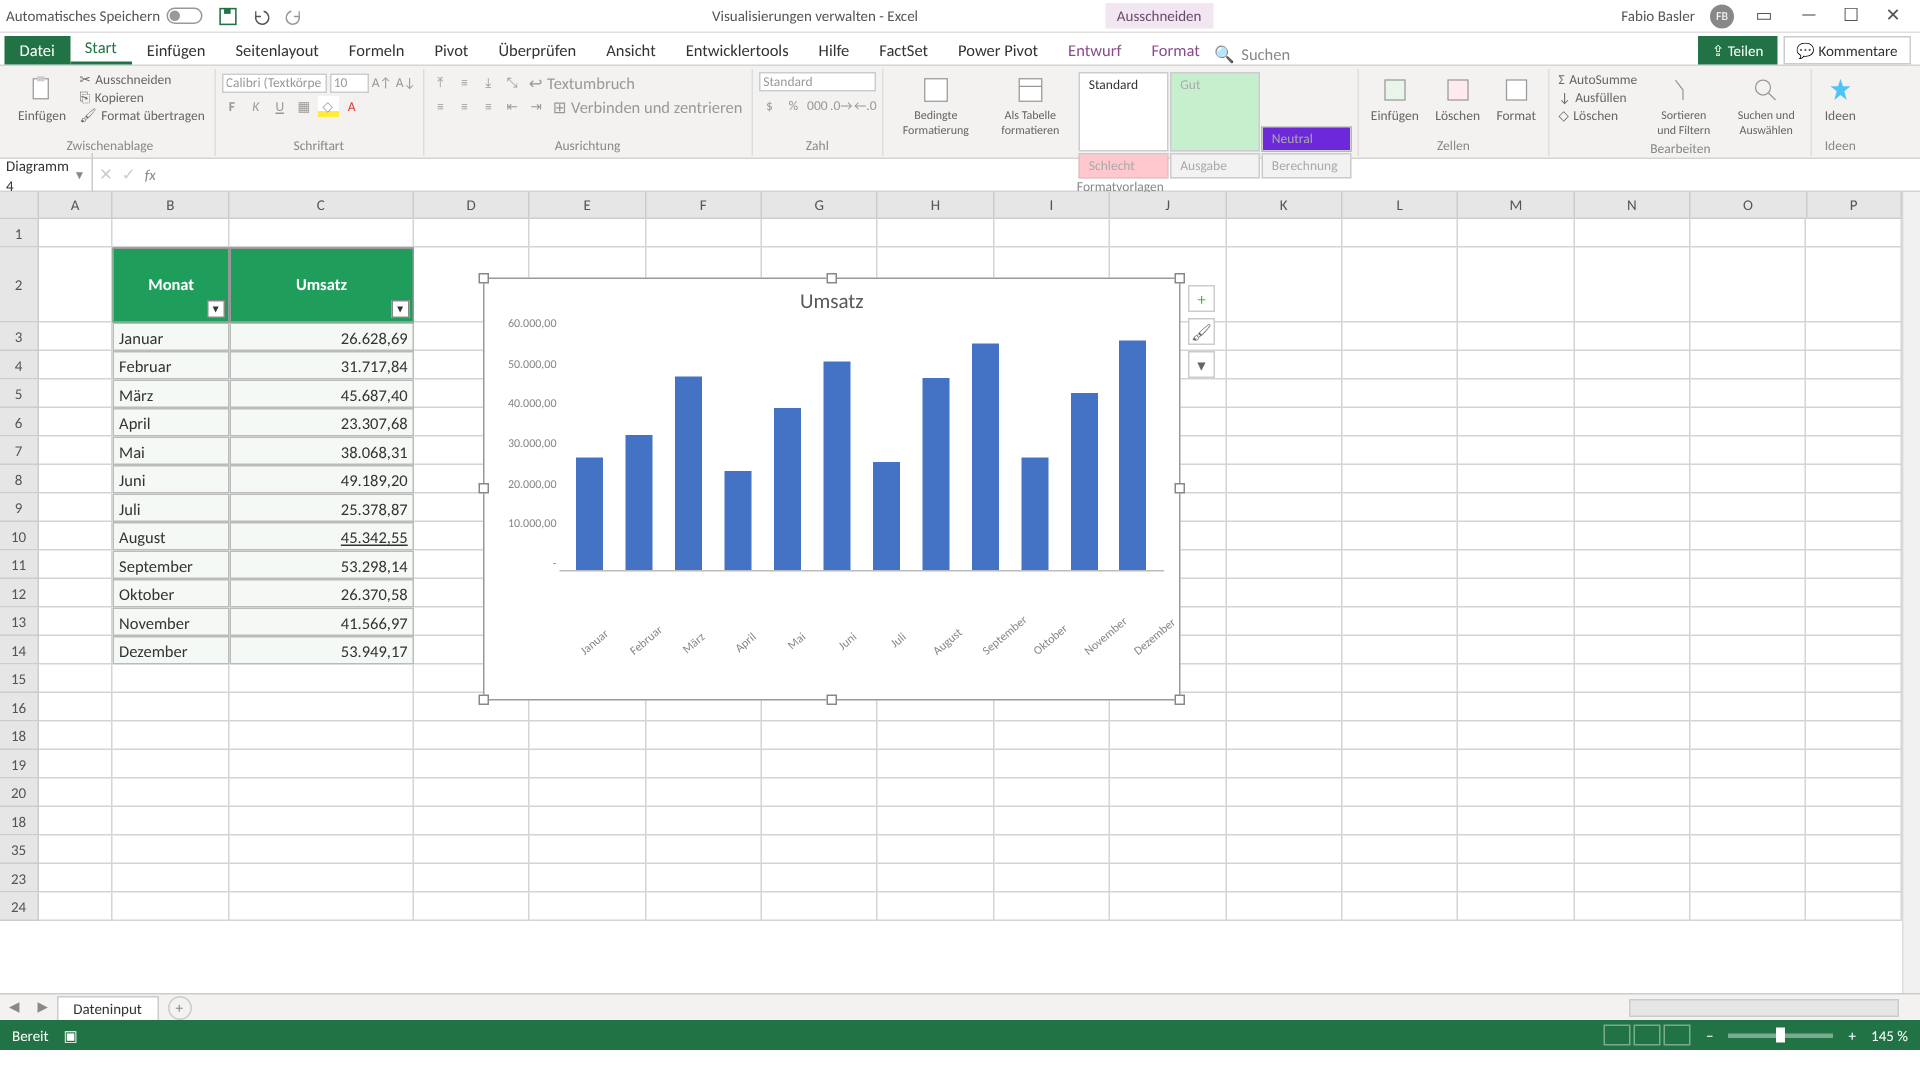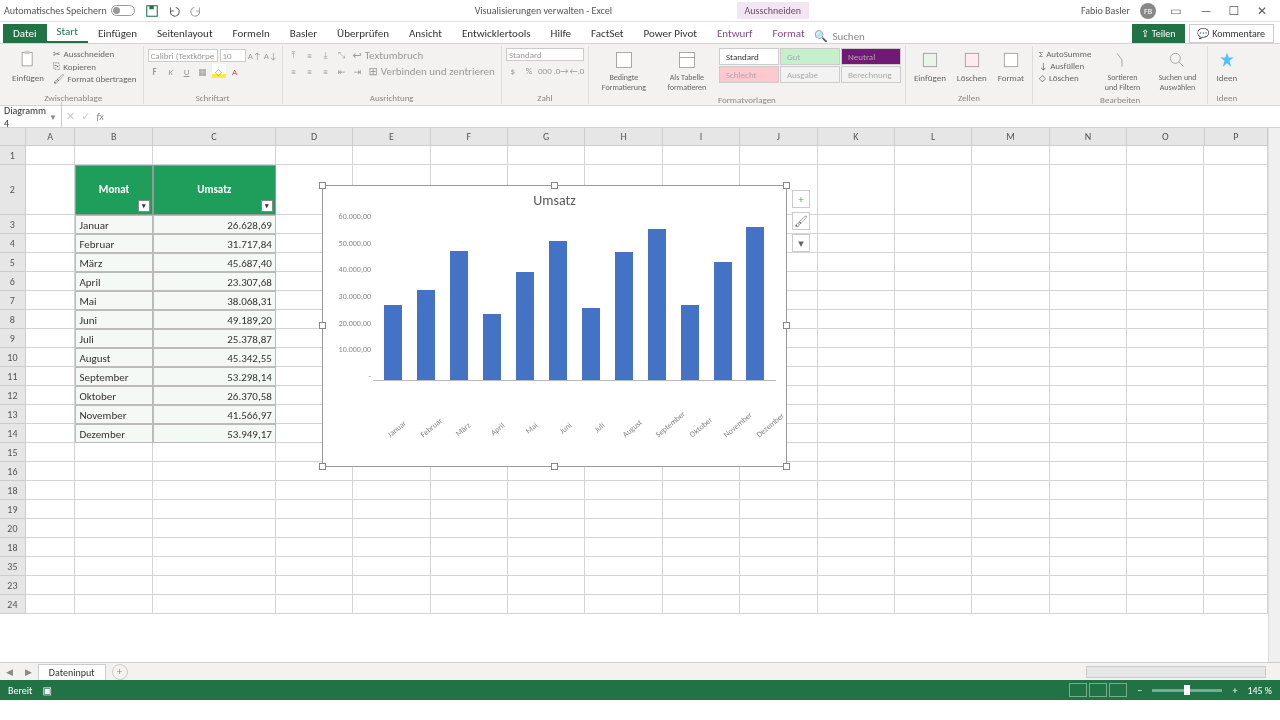--- a/index.html
+++ b/index.html
@@ -41,21 +41,21 @@
 .small-btns { display: flex; flex-direction: column; gap: 1px; font-size: 9px; color: #666; }
 .small-btn { display: flex; align-items: center; gap: 3px; padding: 0 2px; }
 .font-row { display: flex; gap: 2px; align-items: center; }
 .font-select { border: 1px solid #ccc; background: #fff; font-size: 9px; padding: 0 2px; width: 70px; color: #999; }
 .size-select { border: 1px solid #ccc; background: #fff; font-size: 9px; padding: 0 2px; width: 26px; color: #999; }
 .fmt-btn { width: 14px; height: 14px; font-size: 9px; display: flex; align-items: center; justify-content: center; color: #999; }
 .style-cell { border: 1px solid #ccc; padding: 2px 6px; font-size: 9px; width: 60px; text-align: left; }
 .style-cell.normal { background: #fff; }
 .style-cell.gut { background: #c6efce; color: #aaa; }
 .style-cell.schlecht { background: #ffc7ce; color: #aaa; }
-.style-cell.neutral { background: #701a75; color: #aaa; }
+.style-cell.neutral { background: #6d28d9; color: #aaa; margin-top: 36px; }
 .style-cell.ausgabe { background: #f2f2f2; color: #aaa; }
 .style-cell.berech { background: #f2f2f2; color: #aaa; }
 
 
 .formula-bar { height: 22px; display: flex; align-items: center; border-bottom: 1px solid #d4d4d4; background: #fff; }
 .name-box { width: 62px; border-right: 1px solid #ccc; padding: 2px 4px; font-size: 10px; display: flex; align-items: center; justify-content: space-between; }
 .fx-area { display: flex; align-items: center; gap: 6px; padding: 0 4px; flex: 1; }
 .fx-label { font-style: italic; color: #888; font-size: 10px; }
 
 
@@ -154,21 +154,21 @@
     </div>
   </div>
 </div>
 
 <div class="ribbon-tabs">
   <div class="tab file">Datei</div>
   <div class="tab active">Start</div>
   <div class="tab">Einfügen</div>
   <div class="tab">Seitenlayout</div>
   <div class="tab">Formeln</div>
-  <div class="tab">Basler</div>
+  <div class="tab">Pivot</div>
   <div class="tab">Überprüfen</div>
   <div class="tab">Ansicht</div>
   <div class="tab">Entwicklertools</div>
   <div class="tab">Hilfe</div>
   <div class="tab">FactSet</div>
   <div class="tab">Power Pivot</div>
   <div class="tab context">Entwurf</div>
   <div class="tab context">Format</div>
   <div class="search-box">
     <span>🔍</span>
@@ -578,21 +578,21 @@
         <div class="cell" style="width: 78px;"></div>
         <div class="cell" style="width: 78px;"></div>
         <div class="cell" style="width: 78px;"></div>
         <div class="cell" style="width: 78px;"></div>
         <div class="cell" style="width: 64px;"></div>
       </div>
       <div class="row">
         <div class="row-h">10</div>
         <div class="cell" style="width: 50px;"></div>
         <div class="cell td-data" style="width: 78px;">August</div>
-        <div class="cell td-data td-num" style="width: 124px;">45.342,55</div>
+        <div class="cell td-data td-num" style="width: 124px; text-decoration: underline;">45.342,55</div>
         <div class="cell" style="width: 78px;"></div>
         <div class="cell" style="width: 78px;"></div>
         <div class="cell" style="width: 78px;"></div>
         <div class="cell" style="width: 78px;"></div>
         <div class="cell" style="width: 78px;"></div>
         <div class="cell" style="width: 78px;"></div>
         <div class="cell" style="width: 78px;"></div>
         <div class="cell" style="width: 78px;"></div>
         <div class="cell" style="width: 78px;"></div>
         <div class="cell" style="width: 78px;"></div>

